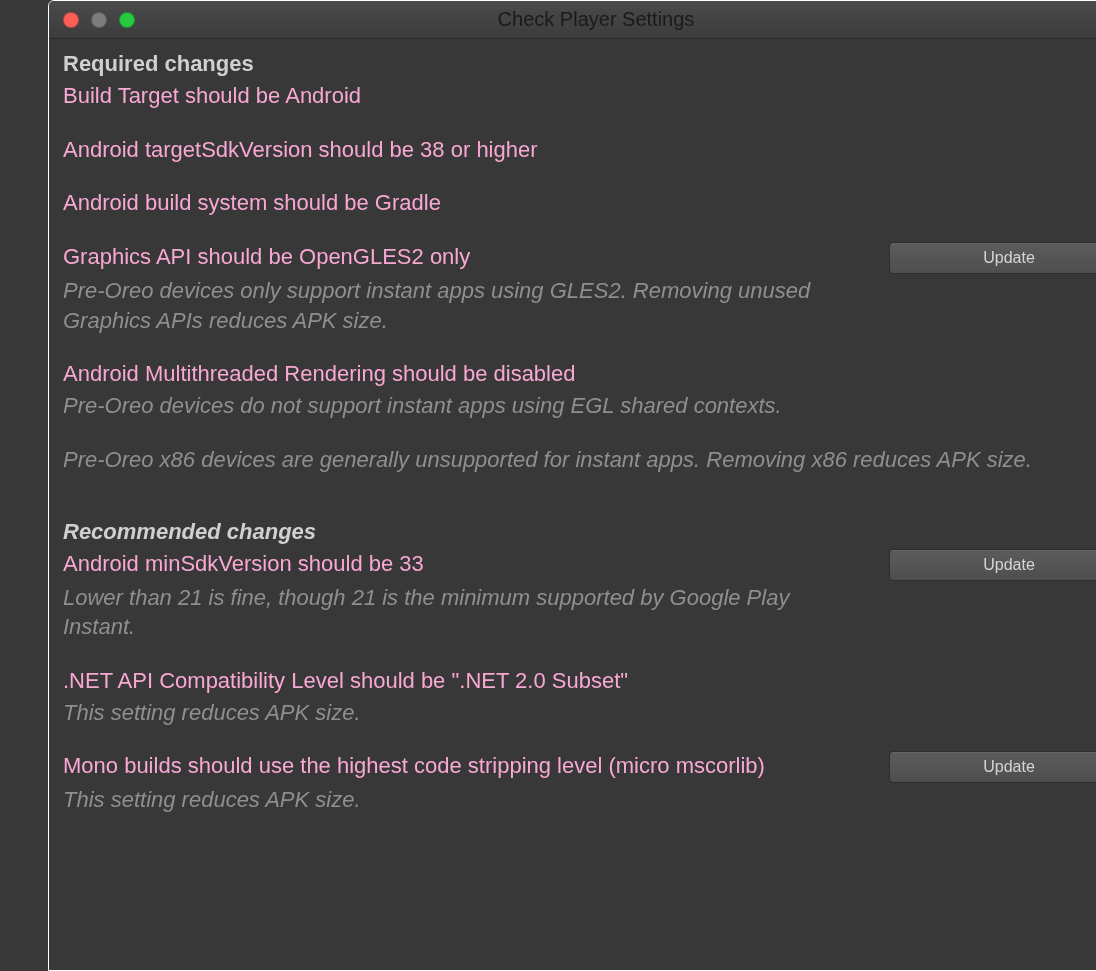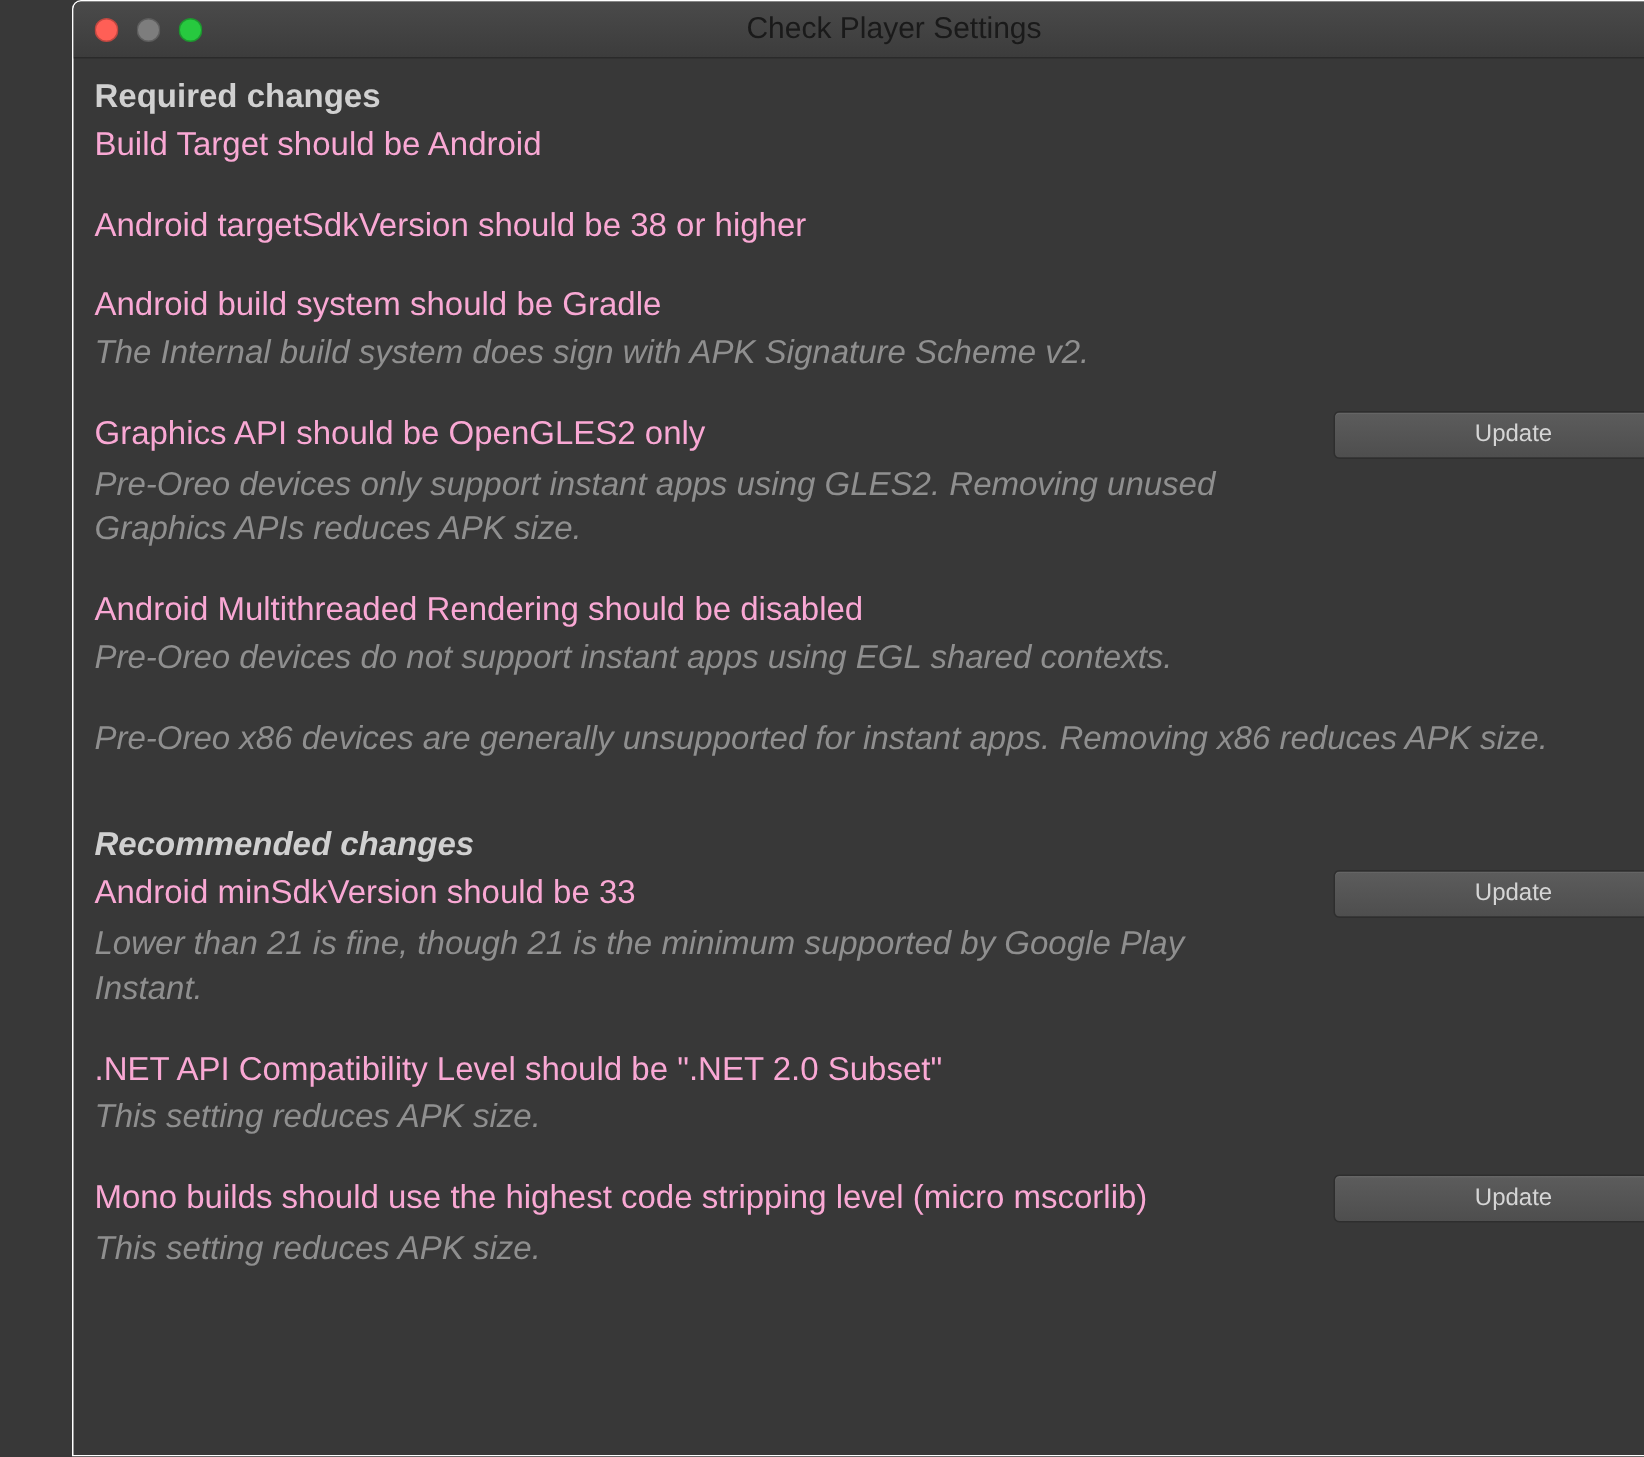--- a/index.html
+++ b/index.html
@@ -136,21 +136,20 @@
     <div class="item item-gap">
       <div class="item-row">
         <div class="item-title">Android targetSdkVersion should be 38 or higher</div>
       </div>
     </div>
 
     <div class="item item-gap">
       <div class="item-row">
         <div class="item-title">Android build system should be Gradle</div>
       </div>
-      <div class="item-desc">The Internal build system does sign with APK Signature Scheme v2.</div>
     </div>
 
     <div class="item item-gap">
       <div class="item-row">
         <div class="item-title">Graphics API should be OpenGLES2 only</div>
         <button class="update-btn">Update</button>
       </div>
       <div class="item-desc" style="max-width:800px;">Pre-Oreo devices only support instant apps using GLES2. Removing unused Graphics APIs reduces APK size.</div>
     </div>
 

